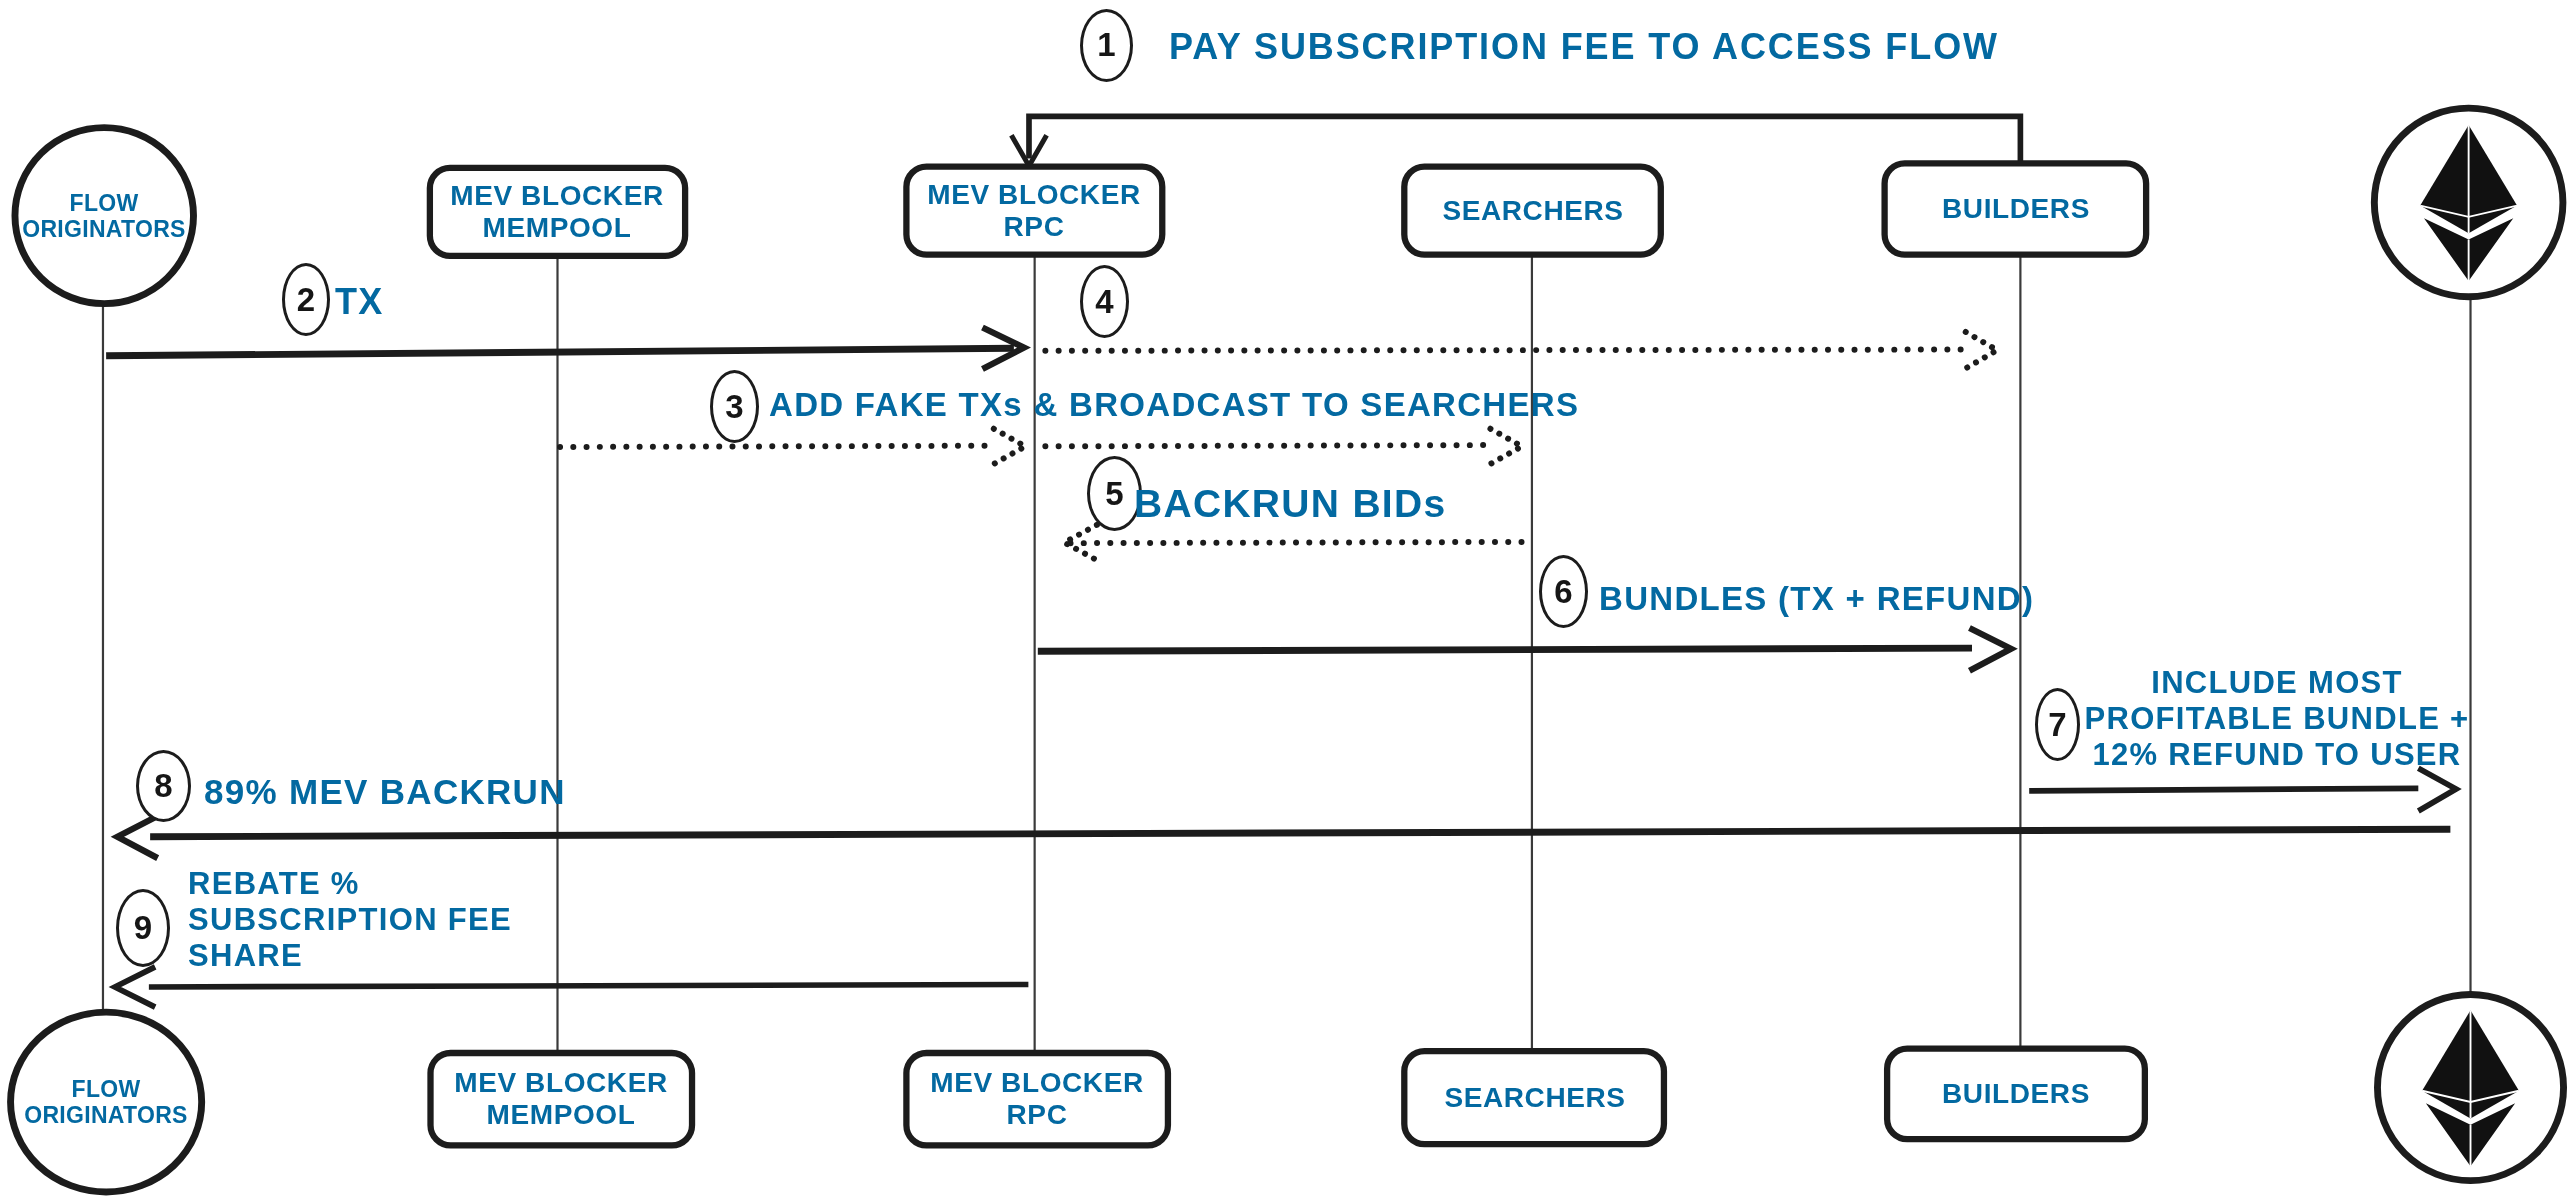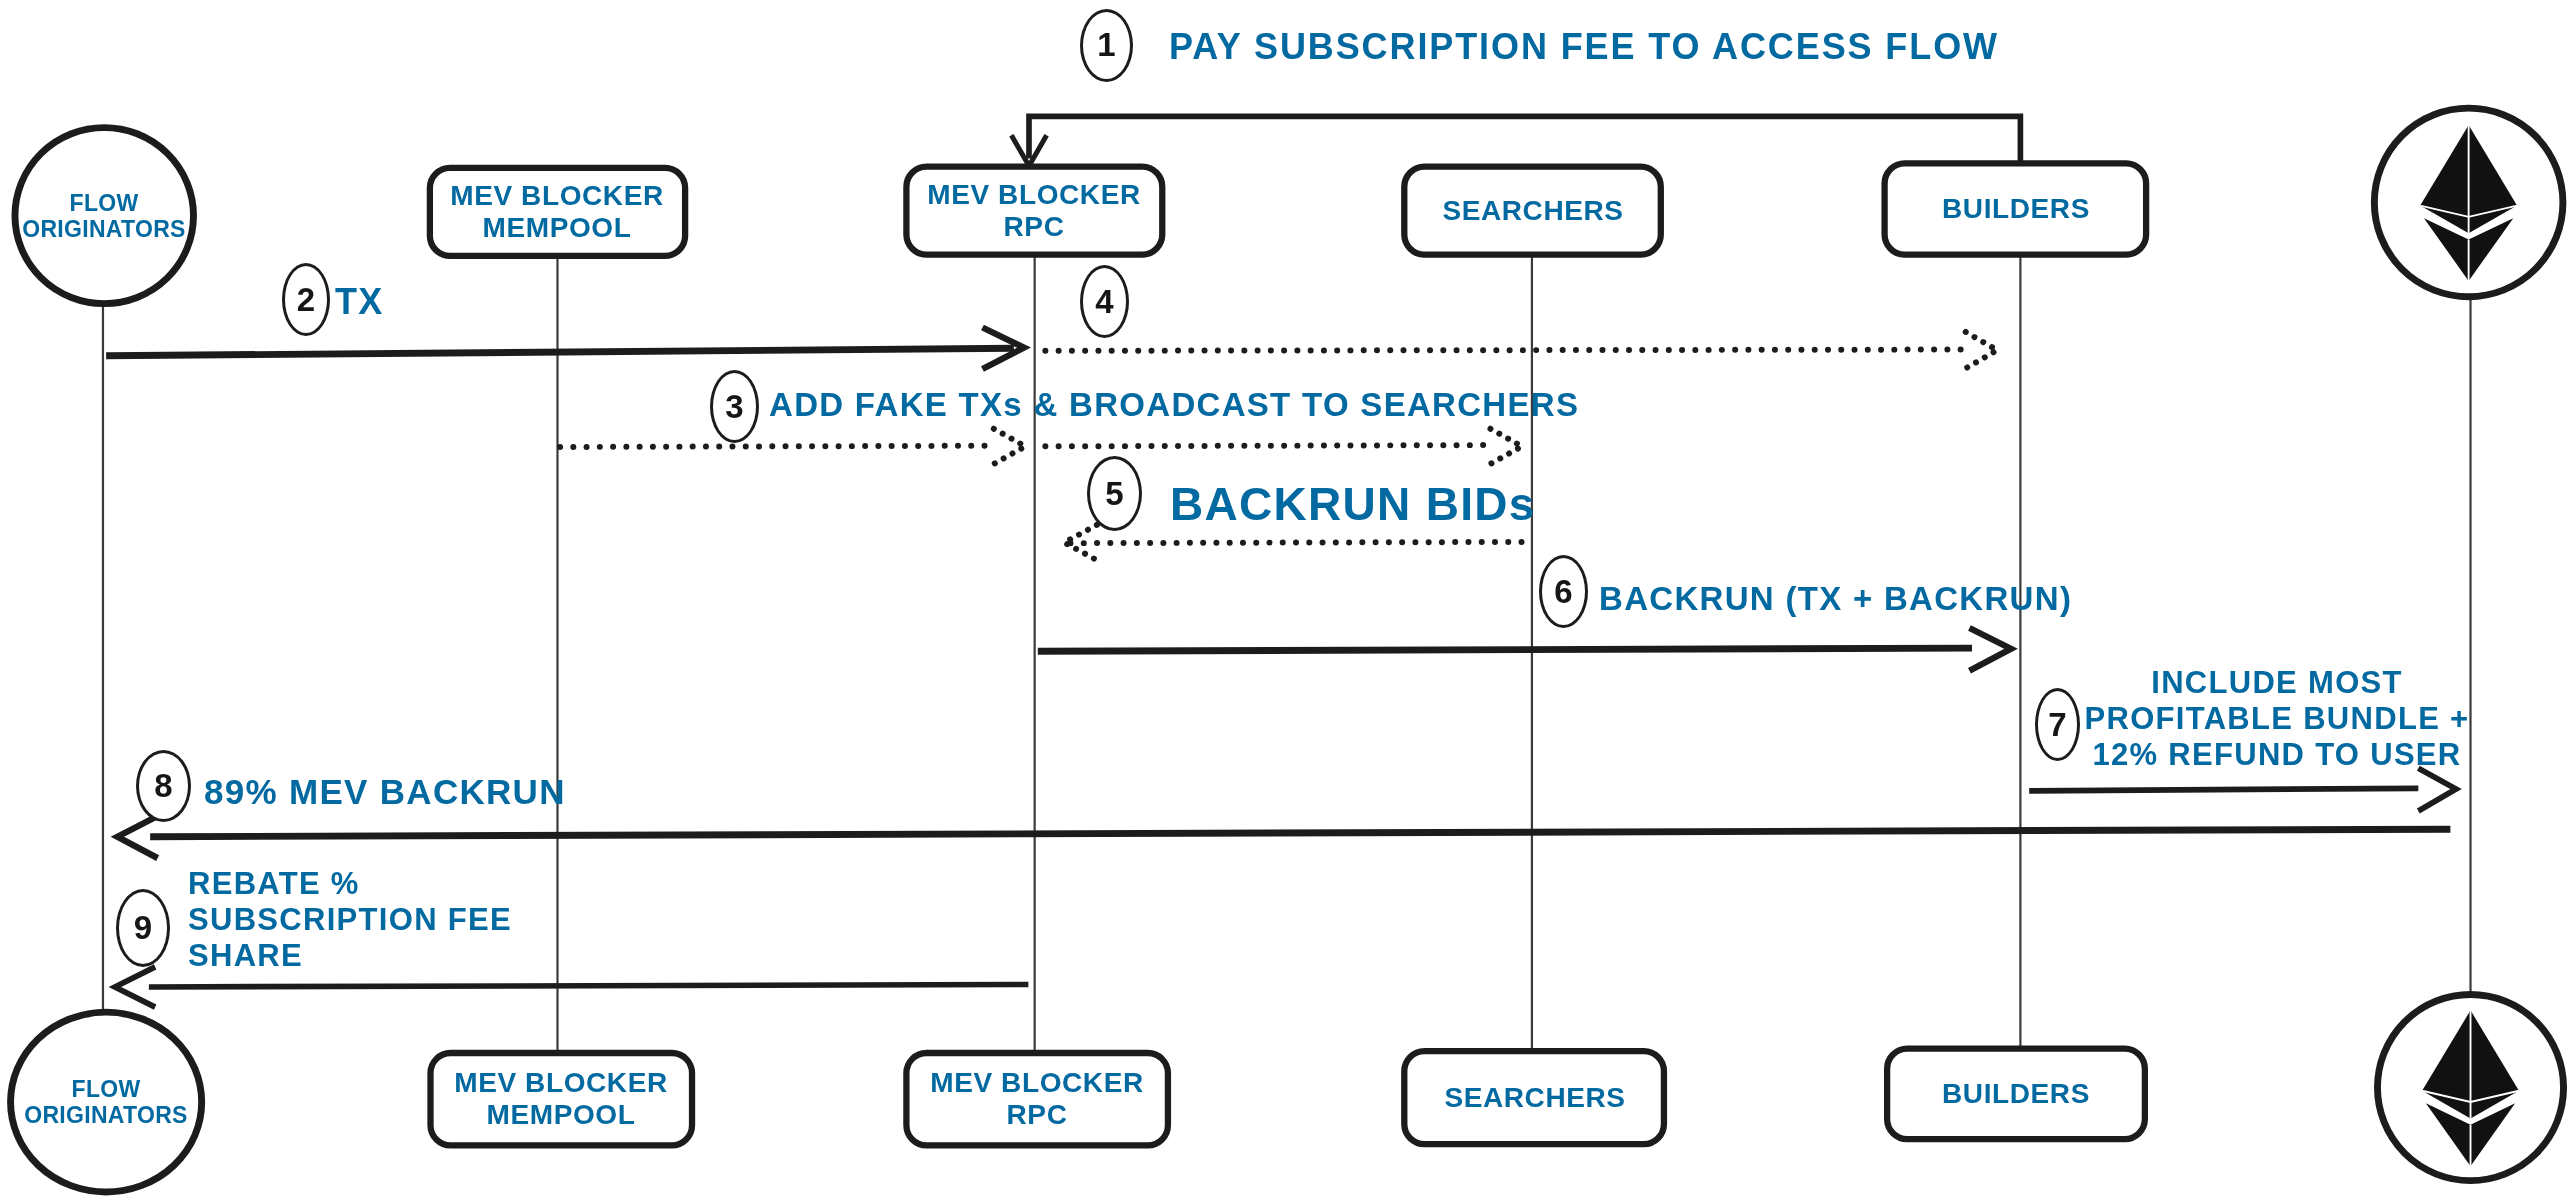--- a/index.html
+++ b/index.html
@@ -132,22 +132,22 @@
   <div class="num" style="left:136px;top:750px;width:55px;height:72px;">
       <span>8</span>
     </div>
   <div class="num" style="left:116px;top:889px;width:54px;height:78px;">
       <span>9</span>
     </div>
 
   <div class="lbl" style="left:1169px;top:47px;font-size:36px;letter-spacing:1.9px;">PAY SUBSCRIPTION FEE TO ACCESS FLOW</div>
   <div class="lbl" style="left:335px;top:302px;font-size:36px;">TX</div>
   <div class="lbl" style="left:769px;top:405px;font-size:33px;">ADD FAKE TXs &amp; BROADCAST TO SEARCHERS</div>
-  <div class="lbl" style="left:1170px;top:504px;font-size:46px;">BACKRUN BIDs</div>
-  <div class="lbl" style="left:1599px;top:599px;font-size:33px;">BACKRUN (TX + BACKRUN)</div>
+  <div class="lbl" style="left:1134px;top:504px;font-size:39px;">BACKRUN BIDs</div>
+  <div class="lbl" style="left:1599px;top:599px;font-size:33px;">BUNDLES (TX + REFUND)</div>
 
   <div class="lbl centered" style="left:2277px;top:719px;font-size:31px;line-height:36px;">
     <div>INCLUDE MOST</div>
     <div>PROFITABLE BUNDLE +</div>
     <div>12% REFUND TO USER</div>
   </div>
 
   <div class="lbl" style="left:204px;top:792px;font-size:35px;">89% MEV BACKRUN</div>
 
   <div class="lbl" style="left:188px;top:920px;font-size:31px;line-height:36px;">

